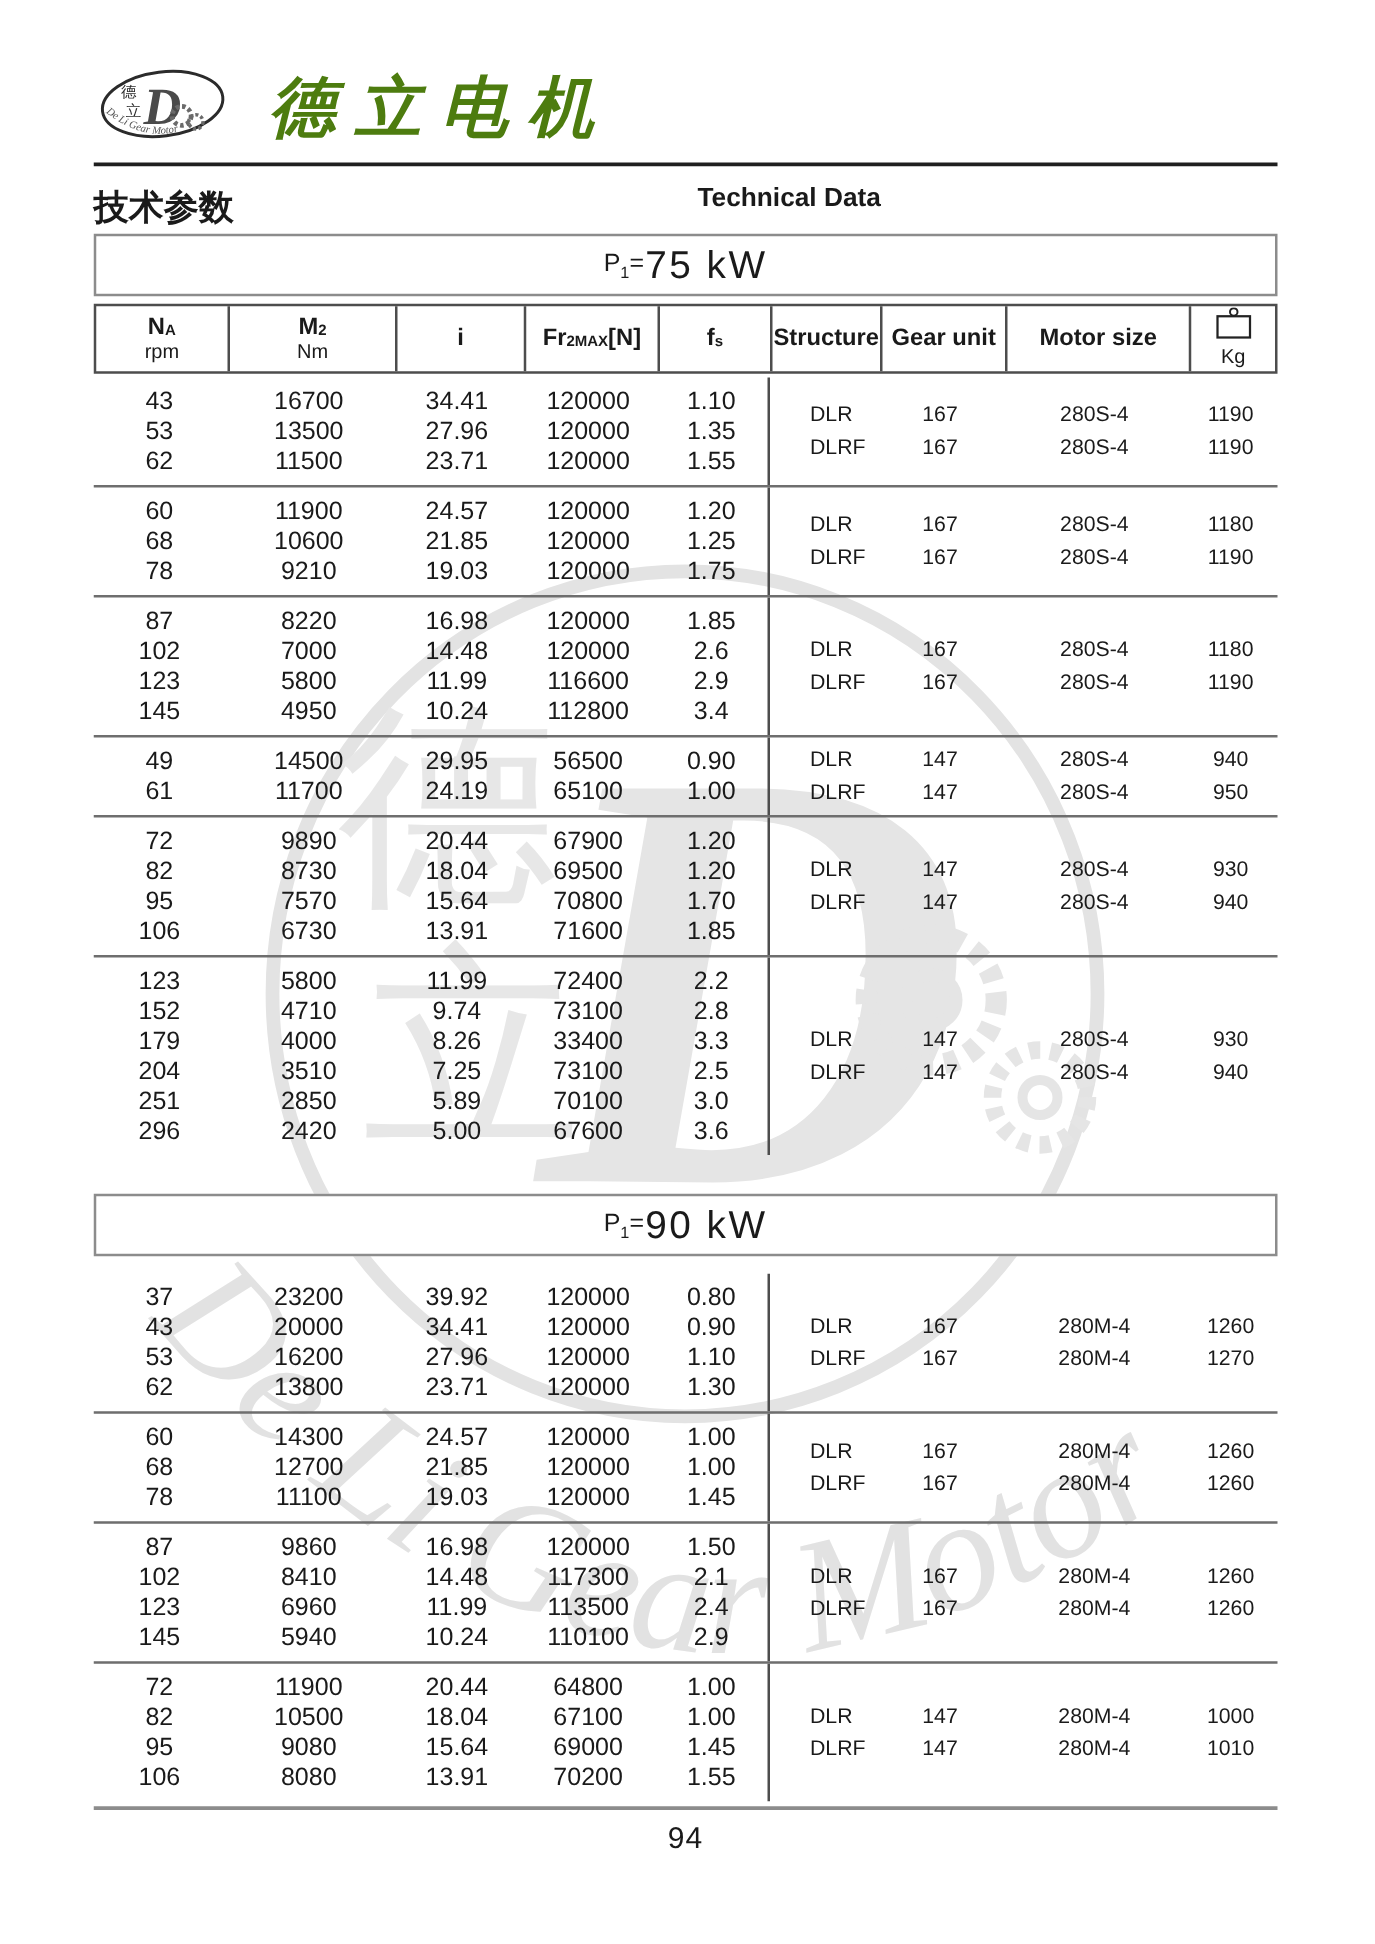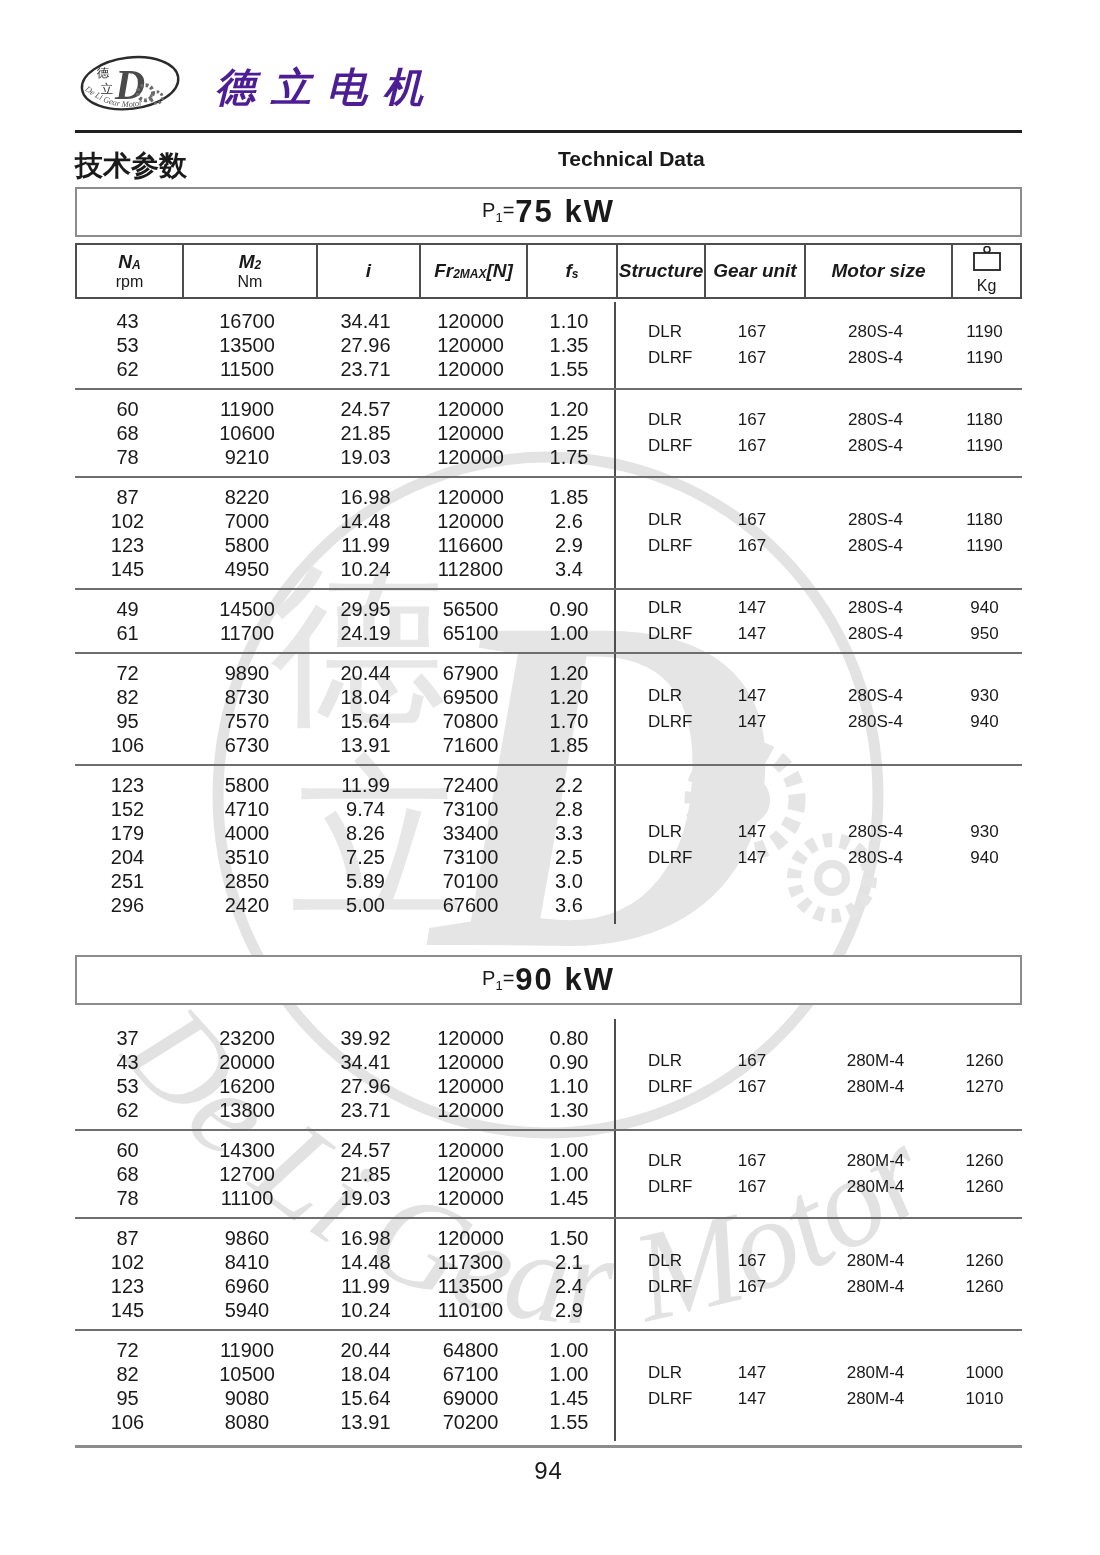--- a/index.html
+++ b/index.html
@@ -5,42 +5,42 @@
   * { margin:0; padding:0; box-sizing:border-box; }
   html,body { background:#ffffff; }
   body { font-family:"Liberation Sans", sans-serif; color:#1a1a1a; }
   .page { position:relative; width:1100px; height:1555px; background:#ffffff; overflow:hidden; }
   .watermark { position:absolute; left:0; top:0; z-index:0; pointer-events:none; }
   .content { position:relative; z-index:1; padding:0 78px 0 75px; width:1100px; }
 
   
   .hdr { display:flex; align-items:center; gap:26px; margin-top:48px; height:78px; }
   .brand { font-family:"DejaVu Serif", serif; font-weight:bold; font-style:italic;
-           font-size:40px; letter-spacing:16px; color:#4c1d95; }
+           font-size:53px; letter-spacing:16px; color:#4d7c0f; }
   .top-rule { height:3px; background:#1f1f1f; margin-top:4px; }
 
   .titles { position:relative; margin-top:14px; height:28px; }
   .titles .cn { font-size:28px; font-weight:bold; }
   .titles .en { position:absolute; left:483px; top:0; font-size:21px; font-weight:bold; }
 
   
   .pwr-box { margin-top:12px; height:50px; border:2px solid #8c8c8c;
              display:flex; align-items:center; justify-content:center; background:#fff; }
   .p-small { font-size:20px; font-weight:normal; }
   .p-small sub { font-size:13px; }
-  .p-big { font-size:31px; font-weight:bold; letter-spacing:2px; margin-left:1px; }
+  .p-big { font-size:31px; font-weight:normal; letter-spacing:2px; margin-left:1px; }
 
   
   .colhead { margin-top:6px; display:grid; height:56px;
              grid-template-columns:105px 134px 103px 107px 90px 88px 100px 147px 1fr;
              border:2px solid #4d4d4d; background:#fff; }
   .colhead .hc { border-left:2px solid #4d4d4d; display:flex; flex-direction:column;
                  align-items:center; justify-content:center; line-height:1.15; }
   .colhead .hc:first-child { border-left:none; }
-  .hc .sym { font-size:19px; font-weight:bold;font-style:italic; }
+  .hc .sym { font-size:19px; font-weight:bold; }
   .hc .sym sub { font-size:12px; font-weight:bold; vertical-align:baseline; position:relative; bottom:-1px; }
   .hc .unit { font-size:16px; font-weight:normal; }
   .hc.kgc .unit { margin-top:5px; }
   .wicon { display:block; }
 
   
   .groups { margin-top:3px; }
   .sec2 .groups { margin-top:14px; }
   .group { display:flex; align-items:stretch; border-bottom:2px solid #6e6e6e; }
   .group.last { border-bottom:none; }

